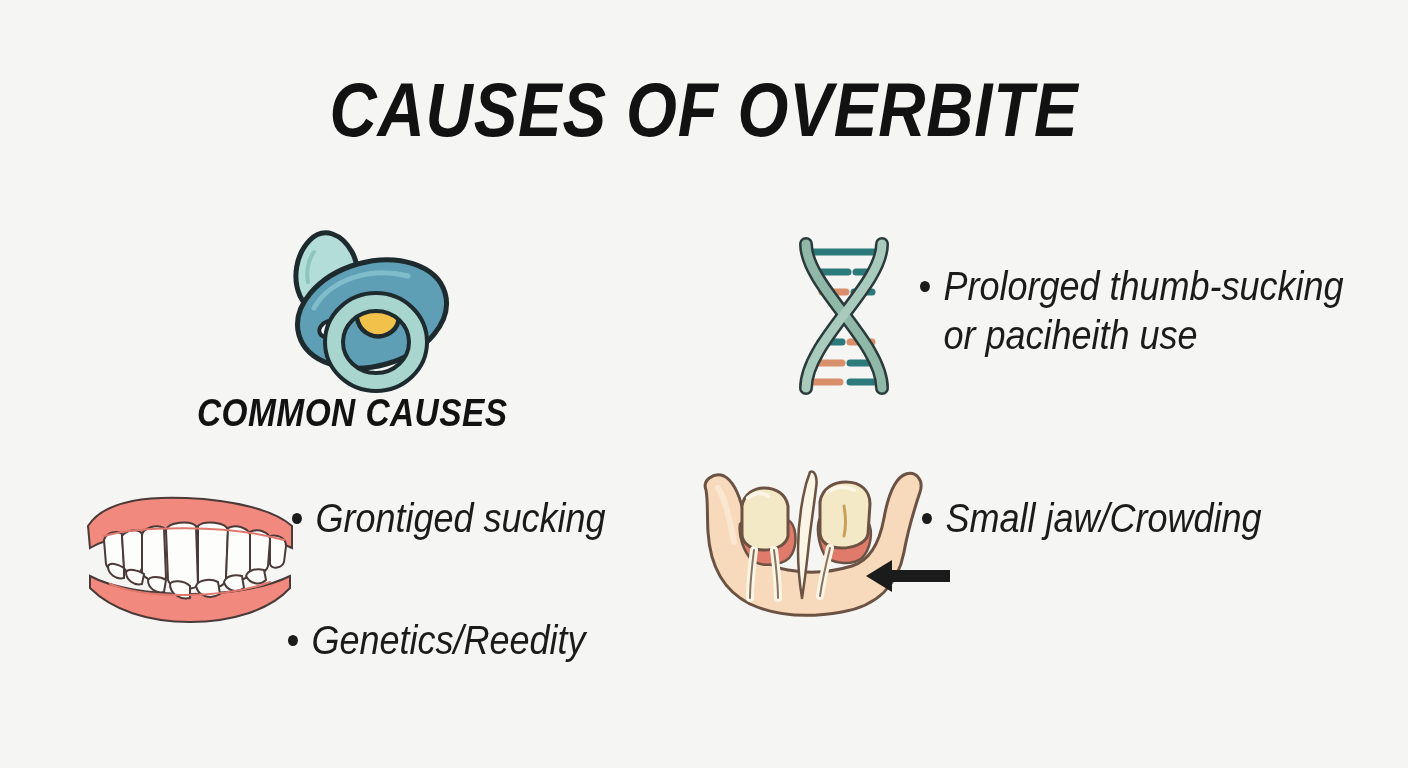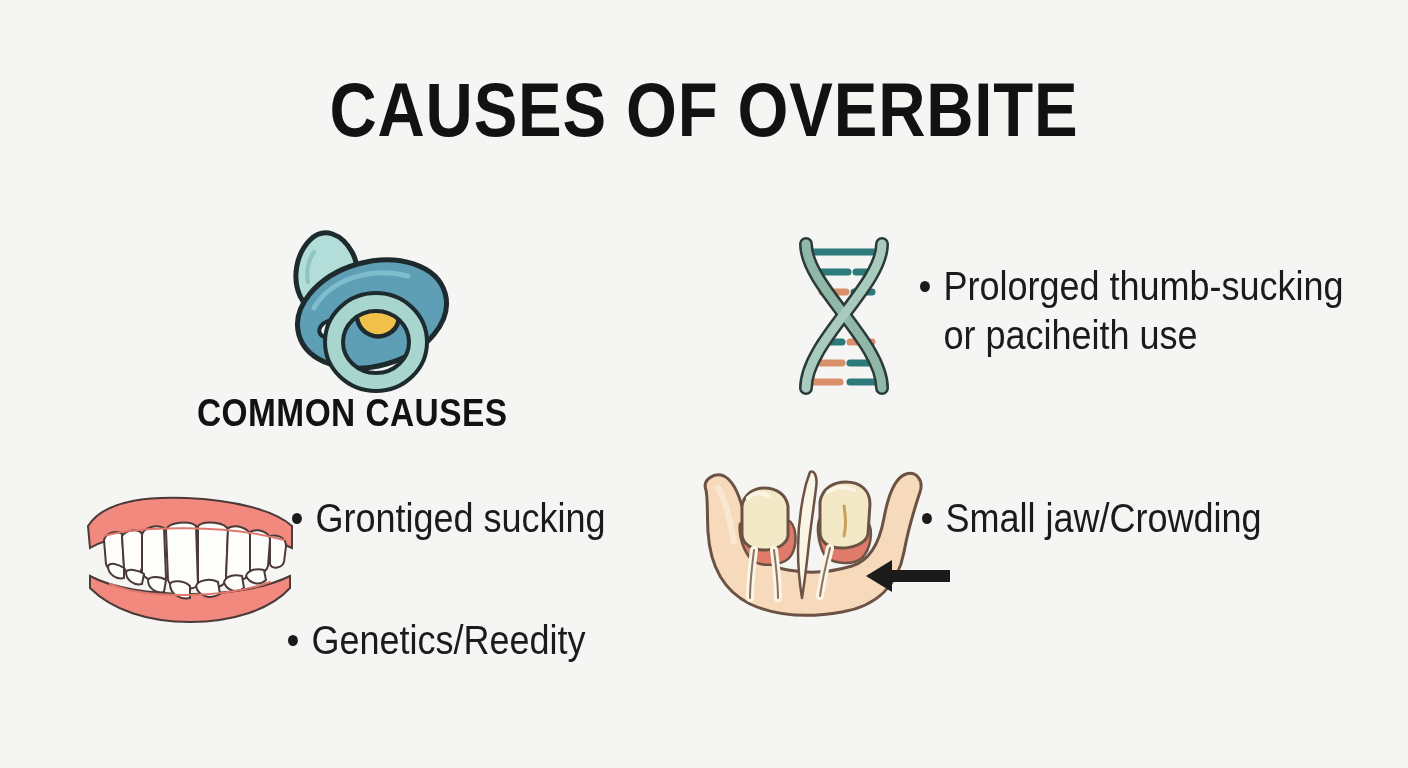--- a/index.html
+++ b/index.html
@@ -11,20 +11,21 @@
     height: 768px;
     background: #f5f5f4;
     font-family: "Liberation Sans", sans-serif;
     overflow: hidden;
     position: relative;
   }
   .canvas {
     position: relative;
     width: 1408px;
     height: 768px;
+    font-style: italic;
   }
 
   
   .title {
     position: absolute;
     left: 0;
     top: 72px;
     width: 1408px;
     text-align: center;
     font-family: "Liberation Sans Narrow", "Liberation Sans", sans-serif;

